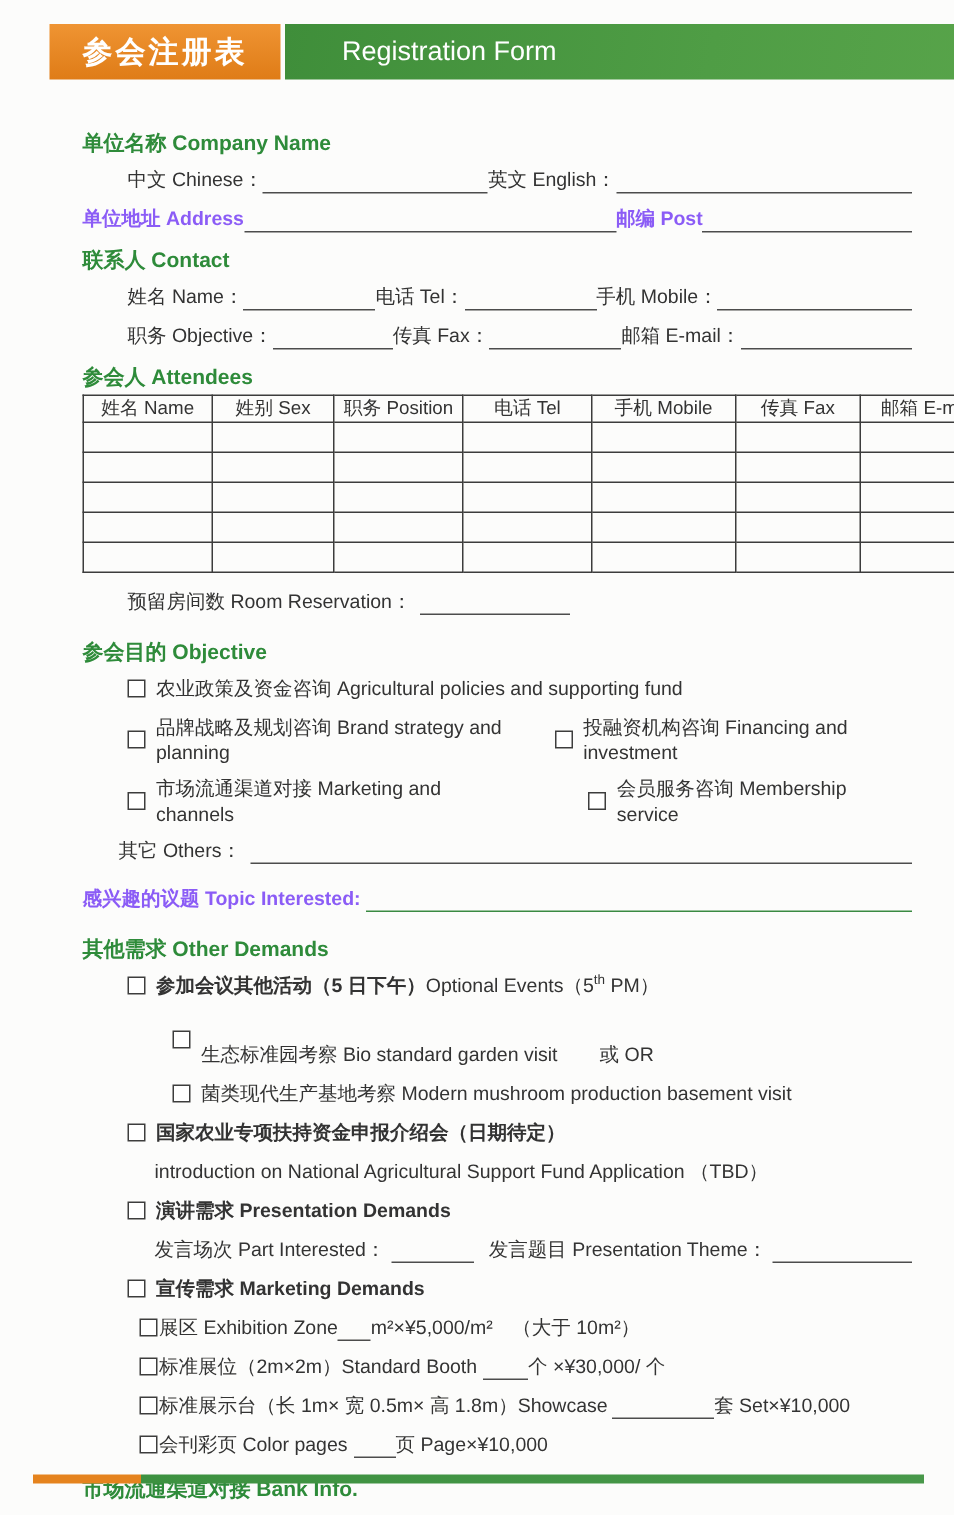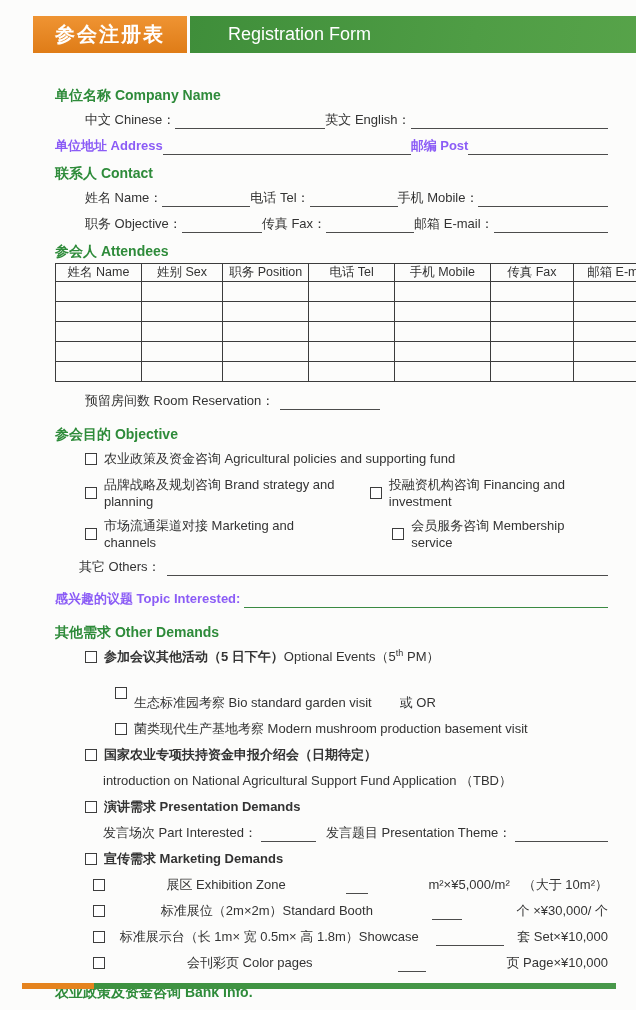--- a/index.html
+++ b/index.html
@@ -19,21 +19,21 @@
   .hdr-green{
     flex:1;display:flex;align-items:center;
     background:linear-gradient(100deg,#3f8e3a,#4f9d45 60%,#58a44a);
     color:#fff;font-size:18px;padding-left:38px;margin-left:3px;
   }
   
   .content{margin:34px 28px 0 55px;}
   .sec{color:#2e8b3a;font-weight:700;font-size:14px;margin:10px 0 6px 0;}
   .row{display:flex;align-items:flex-end;margin:0 0 8px 0;min-height:16px;}
   .ind1{margin-left:30px;}
-  .ind2{margin-left:38px;justify-content:space-between;}
+  .ind2{margin-left:38px;}
   .ind3{margin-left:60px;text-align:right;}
   .green{color:#8b5cf6;font-weight:700;}
   .bold{font-weight:700;}
   .blank{display:inline-block;border-bottom:1px solid #4c4c4c;height:14px;}
   .blank.greenline{border-bottom-color:#3a8a42;}
   .cb{
     display:inline-block;width:10px;height:10px;border:1.4px solid #3d3d3d;
     margin-right:7px;flex:none;align-self:center;background:#fff;
   }
   .gap-l{margin-left:28px;margin-top:20px;}
@@ -249,21 +249,21 @@
     <span class="blank" style="width:68px;margin-left:3px"></span>
     <span>套 Set×¥10,000</span>
   </div>
   <div class="row ind2">
     <span class="cb" style="margin-right:1px"></span>
     <span>会刊彩页 Color pages</span>
     <span class="blank" style="width:28px;margin-left:4px"></span>
     <span>页 Page×¥10,000</span>
   </div>
 
-  <div class="sec" style="margin-top:12px">农业政策及资金咨询 Bank Info.</div>
+  <div class="sec" style="margin-top:12px">市场流通渠道对接 Bank Info.</div>
   <div class="row ind1">
     <span class="bank-label">开户银行 Account Bank:</span>
     <span>北京银行金台路支行</span>
   </div>
 
 </div>
 
 <div class="ftr">
   <div class="ftr-orange"></div>
   <div class="ftr-green"></div>

